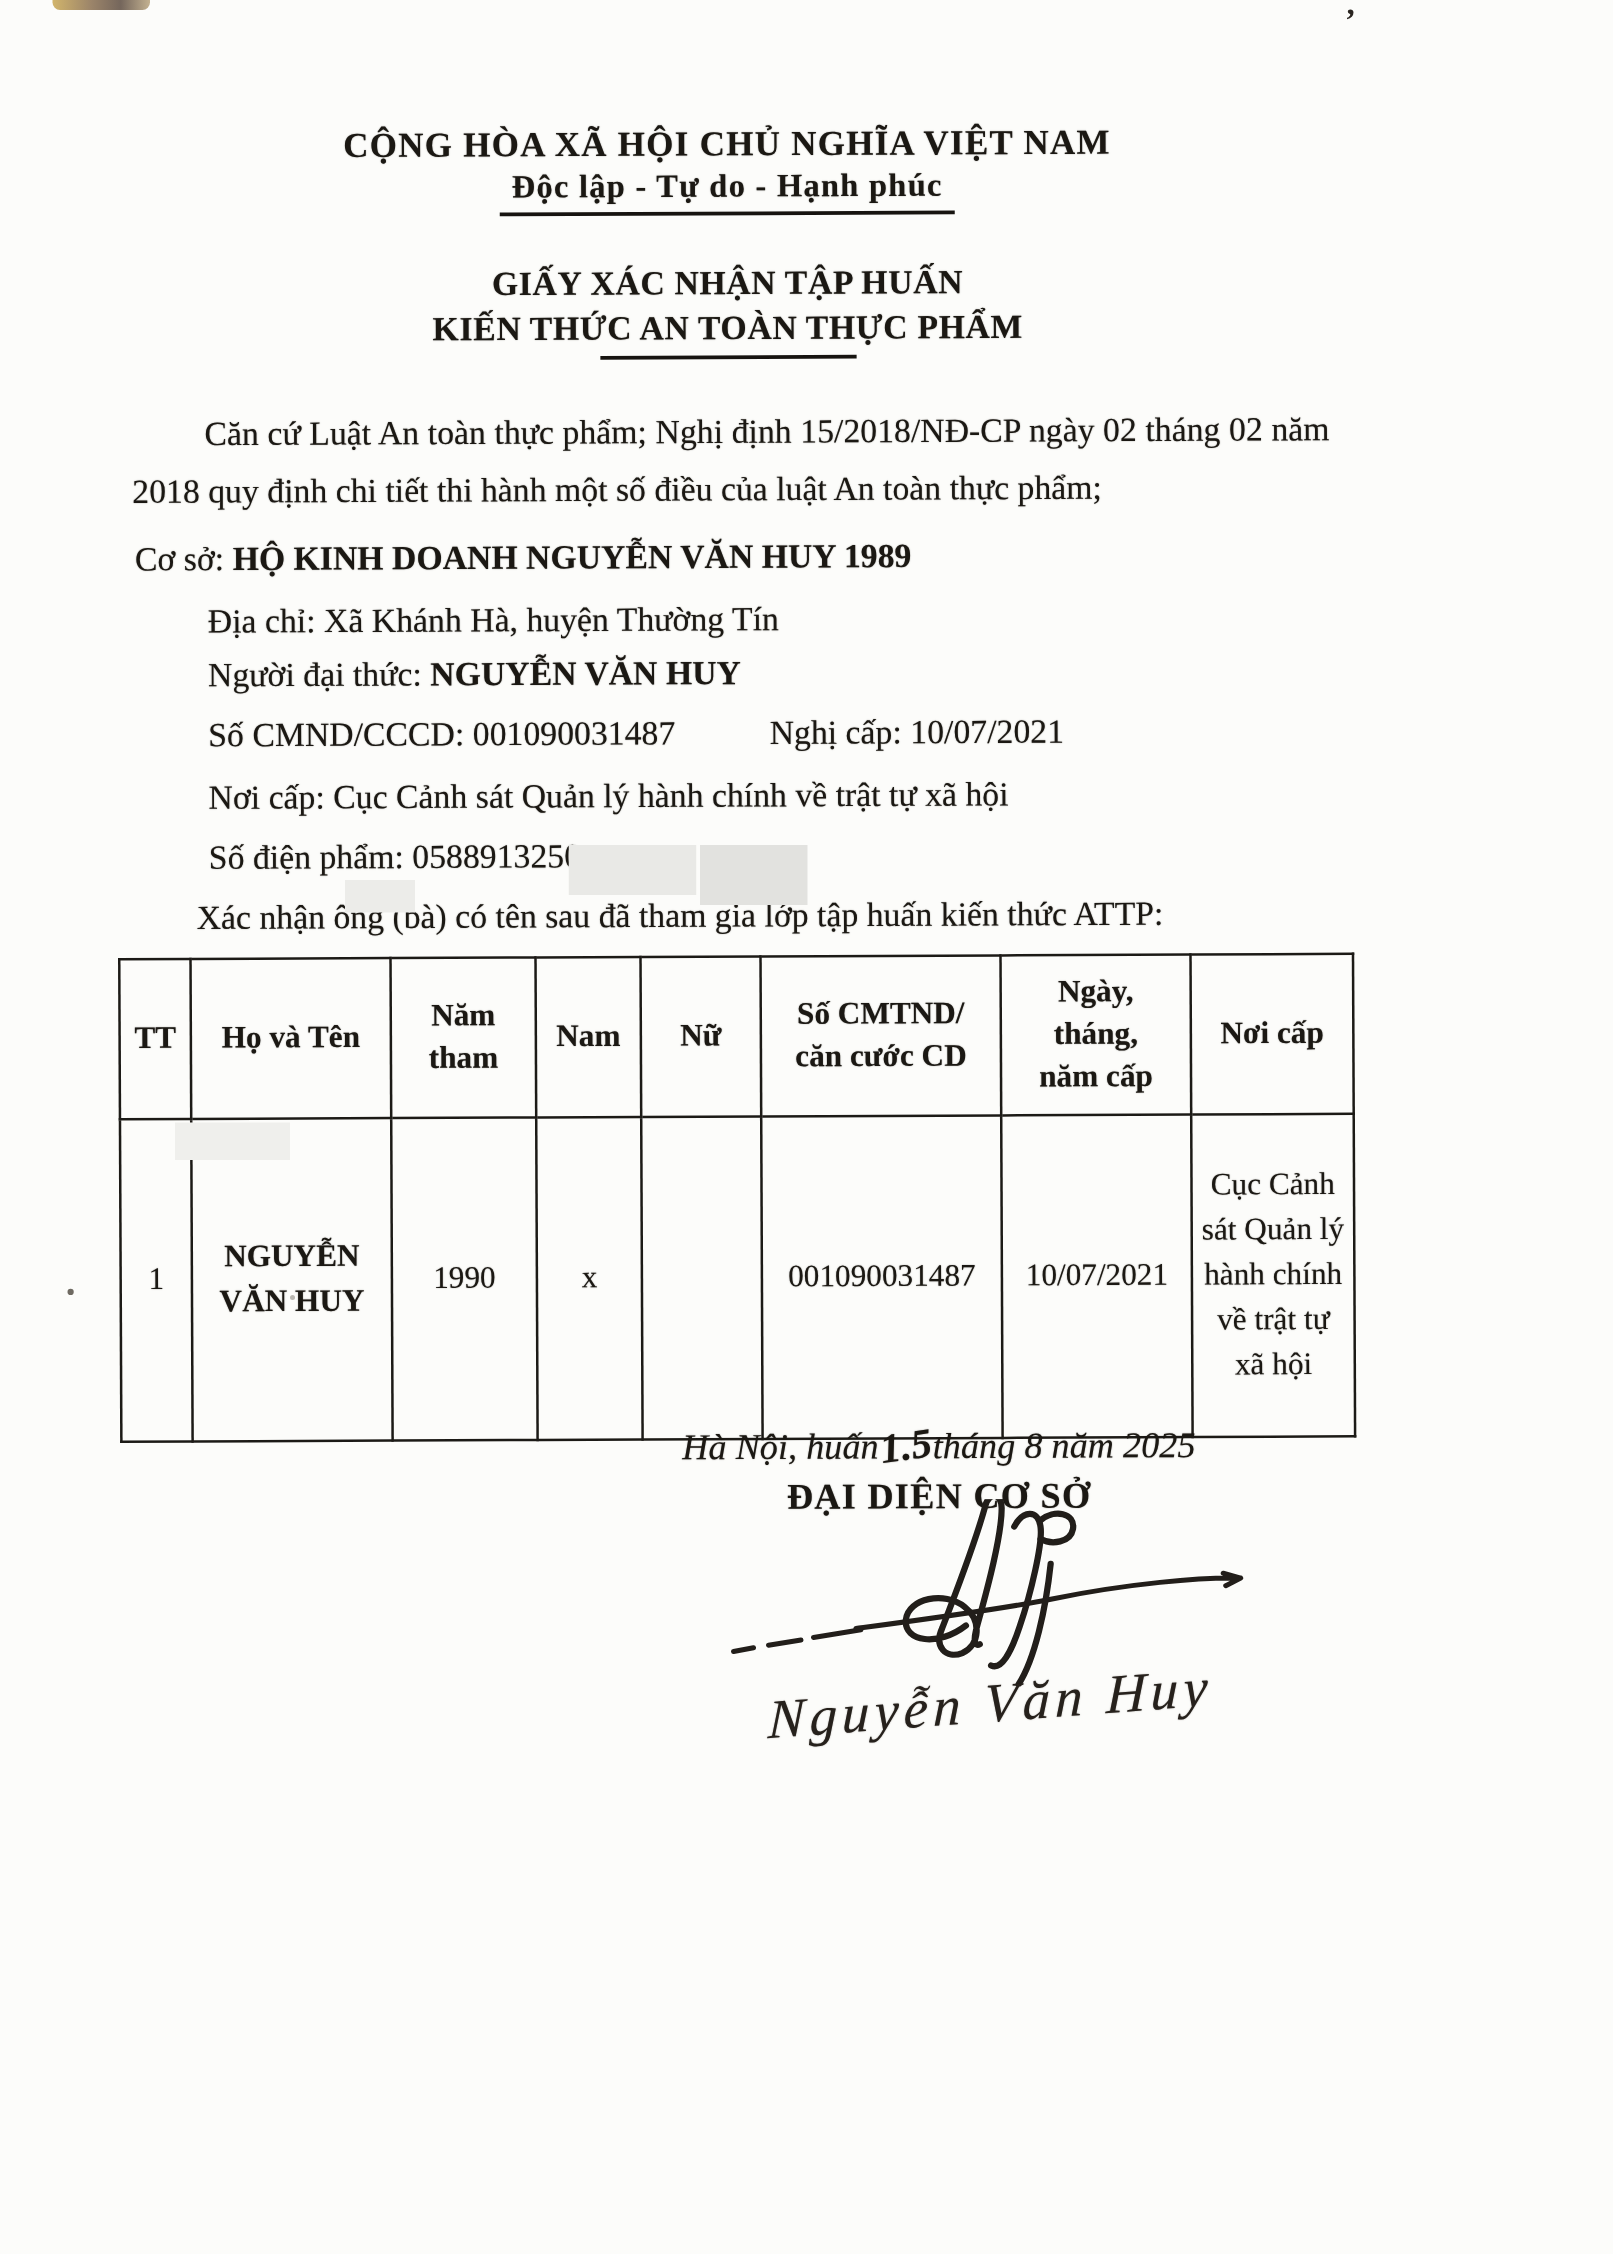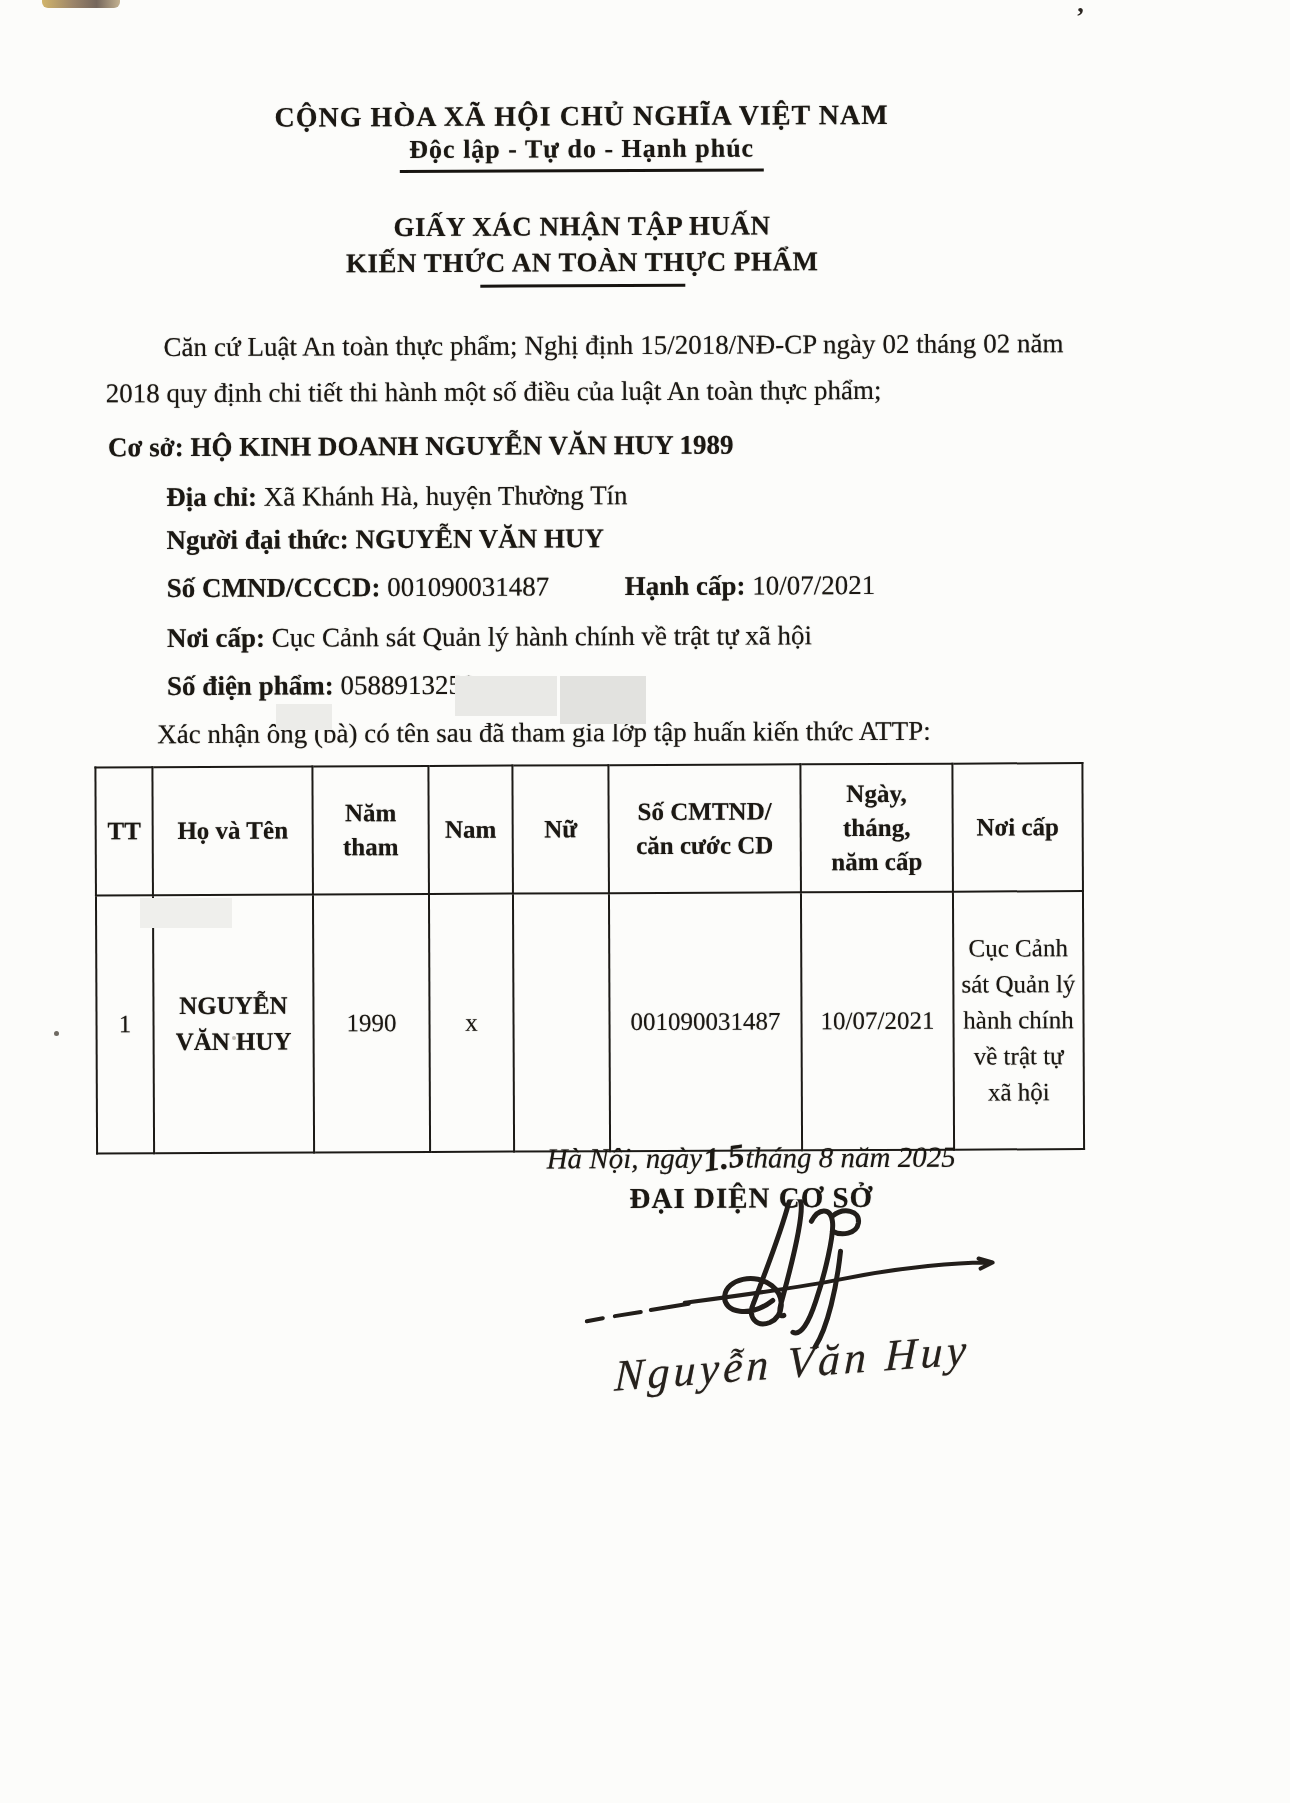--- a/index.html
+++ b/index.html
@@ -25,21 +25,21 @@
   .doc-title{position:absolute;top:208px;left:0;width:1170px;text-align:center;}
   .title-line{font-size:27px;font-weight:bold;letter-spacing:.5px;line-height:36px;}
   .title-underline{width:205px;height:3px;background:#171410;margin:4px auto 0;}
 
   
   .legal{position:absolute;top:322px;left:108px;width:958px;
          font-size:27px;line-height:46px;text-align:justify;text-indent:58px;}
 
   
   .fline{position:absolute;left:168px;font-size:27px;white-space:nowrap;}
-  .fline .lbl{font-weight:bold;}
+  .fline .lbl{font-weight:normal;}
   .fline .val-bold{font-weight:bold;}
   .f-coso{left:110px;top:430px;}
   .f-diachi{top:480px;}
   .f-daidien{top:523px;}
   .f-cmnd{top:571px;}
   .f-noicap{top:621px;}
   .f-sdt{top:669px;}
   .gap{display:inline-block;width:62px;}
   .f-xacnhan{position:absolute;left:158px;top:717px;font-size:27px;}
 
@@ -112,21 +112,21 @@
 
     <div class="fline f-daidien scan">
       <span class="lbl">Người đại thức:</span>
       <span class="val-bold">NGUYỄN VĂN HUY</span>
     </div>
 
     <div class="fline f-cmnd scan">
       <span class="lbl">Số CMND/CCCD:</span>
       <span>001090031487</span>
       <span class="gap"></span>
-      <span class="lbl">Hạnh cấp:</span>
+      <span class="lbl">Nghị cấp:</span>
       <span>10/07/2021</span>
     </div>
 
     <div class="fline f-noicap scan">
       <span class="lbl">Nơi cấp:</span>
       <span>Cục Cảnh sát Quản lý hành chính về trật tự xã hội</span>
     </div>
 
     <div class="fline f-sdt scan">
       <span class="lbl">Số điện phẩm:</span>
@@ -168,21 +168,21 @@
         <td class="scan">x</td>
         <td class="scan"></td>
         <td class="scan">001090031487</td>
         <td class="scan">10/07/2021</td>
         <td class="scan cell-place">Cục Cảnh sát Quản lý hành chính về trật tự xã hội</td>
       </tr>
     </tbody>
       </table>
 
     <div class="date-line scan">
-      <span>Hà Nội, ngày</span><span class="hand-day">1.5</span><span>tháng 8 năm 2025</span>
+      <span>Hà Nội, huấn</span><span class="hand-day">1.5</span><span>tháng 8 năm 2025</span>
     </div>
 
     <div class="signer-title scan">ĐẠI DIỆN CƠ SỞ</div>
 
     <svg class="sig-svg" width="440" height="150" viewBox="0 0 440 150" fill="none">
       <g stroke="#221e1a" stroke-linecap="round" fill="none">
         <path d="M20,121 l16,-3 m12,-2 l26,-4 m10,-2 l38,-6" stroke-width="4"></path>
         <path d="M118,103 C180,95 235,88 275,80 C335,68 395,63 426,64 l-14,-4 m14,4 l-12,6" stroke-width="4"></path>
         <path d="M206,101 c-22,17 -50,13 -48,-5 c2,-17 31,-23 47,-10 c14,11 12,31 -2,37 c-13,5 -23,-5 -16,-20 c11,-28 29,-76 35,-98 c3,-11 13,-10 13,2 c0,25 -15,76 -21,98 c-2,8 -1,13 3,11" stroke-width="5"></path>
         <path d="M245,22 c7,-13 19,-14 21,0 c2,13 -8,54 -17,80 c-7,21 -15,35 -23,31" stroke-width="5"></path>

